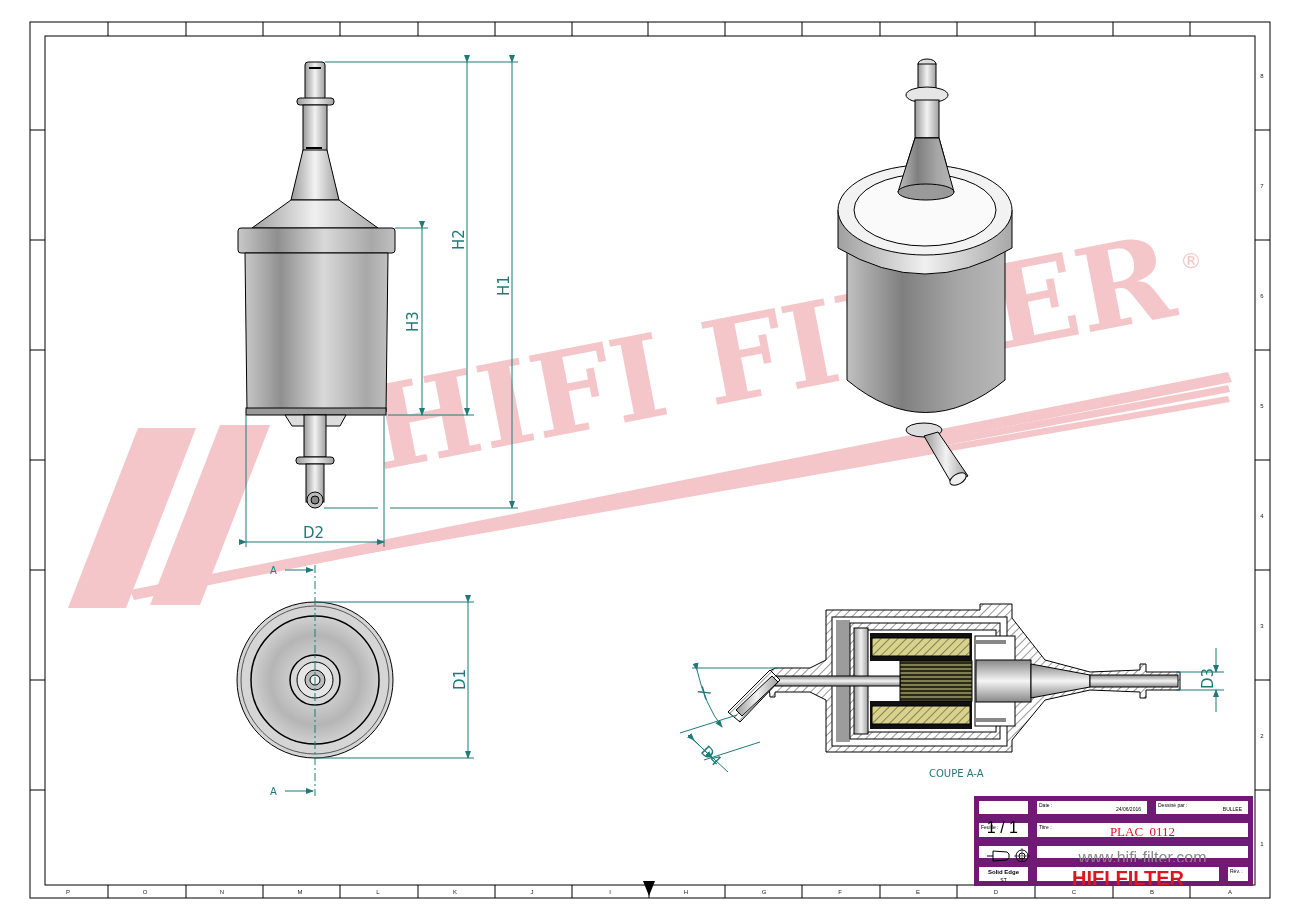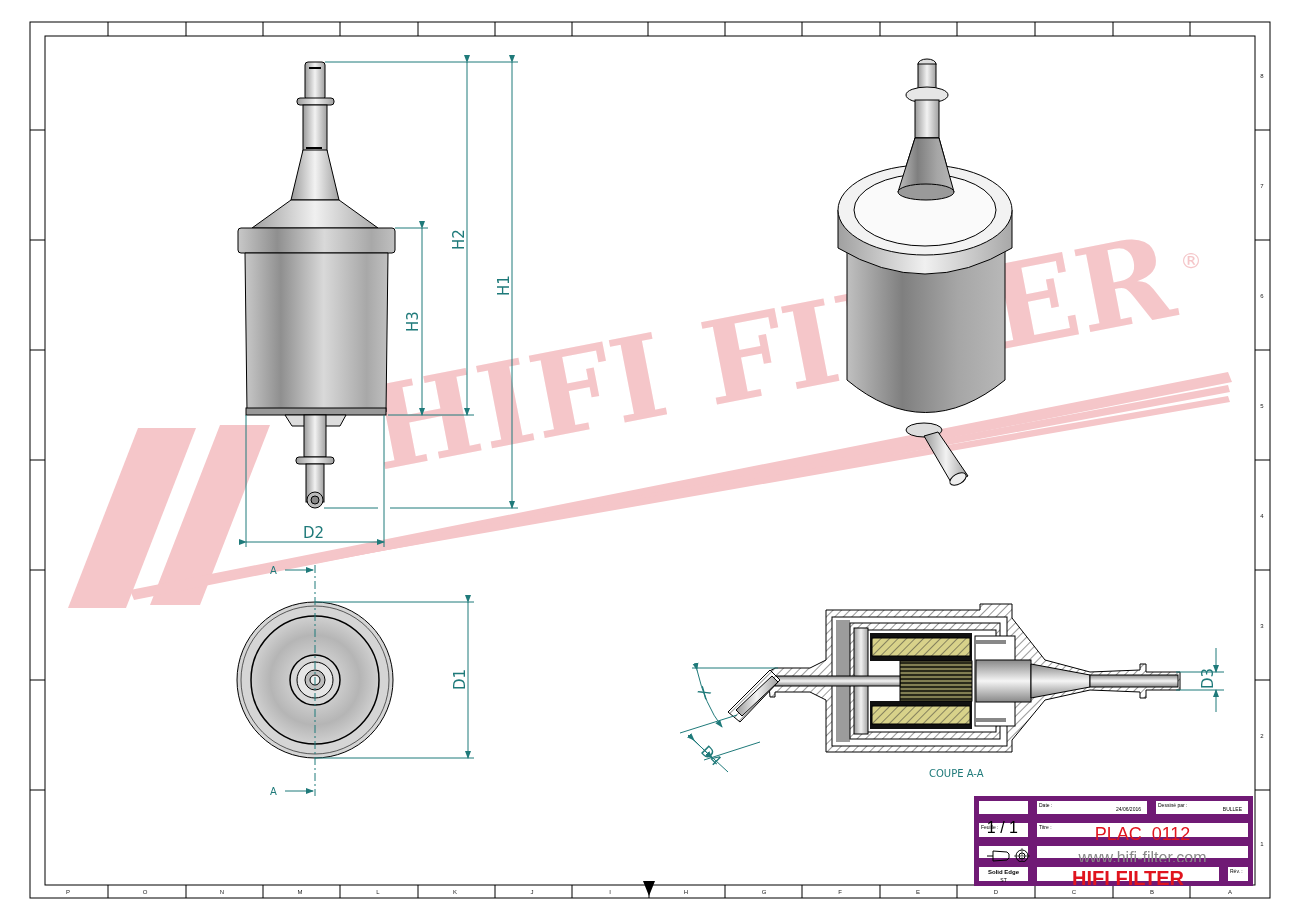--- a/index.html
+++ b/index.html
@@ -5,21 +5,21 @@
   html, body { margin: 0; padding: 0; background: #ffffff; }
   body { width: 1300px; height: 924px; position: relative; overflow: hidden; font-family: "Liberation Sans", sans-serif; }
   #sheet { position: absolute; left: 0; top: 0; width: 1300px; height: 924px; }
   .zone-label { font-family: "Liberation Sans", sans-serif; font-size: 6px; fill: #222; text-anchor: middle; }
   .dim-label { font-family: "DejaVu Sans", sans-serif; font-size: 15px; fill: #1f7a7a; }
   .section-label { font-family: "DejaVu Sans", sans-serif; font-size: 10px; fill: #1f7a7a; }
   .tb { position: absolute; left: 974px; top: 796px; width: 279px; height: 90px; background: #fff; }
   .tb-cell { position: absolute; border: 5px solid #701a75; box-sizing: border-box; background: #fff; }
   .tb-small { position: absolute; font-size: 5px; color: #000; left: 2px; top: 1px; }
   .tb-val { position: absolute; font-size: 5px; color: #000; right: 6px; bottom: 2px; }
-  .tb-ref { position: absolute; left: 0; right: 0; top: 1px; text-align: center; font-size: 18px; color: #e0141e; }
+  .tb-ref { position: absolute; left: 0; right: 0; top: 1px; text-align: center; font-size: 13px; color: #e0141e; font-family: Liberation Serif, serif; }
   .tb-web { position: absolute; left: 0; right: 0; top: 3px; text-align: center; font-size: 16px; color: #888; }
   .tb-brand { position: absolute; left: 0; right: 0; top: 0px; text-align: center; font-size: 20px; font-weight: bold; color: #e0141e; }
   .tb-sheet { position: absolute; right: 10px; bottom: 0px; font-size: 16px; color: #000; }
   .tb-sw { position: absolute; left: 0; right: 0; top: 2px; text-align: center; font-size: 6px; font-weight: bold; }
   .tb-sw2 { position: absolute; left: 0; right: 0; top: 10px; text-align: center; font-size: 5px; }
 </style>
 </head>
 <body>
 
 <div id="sheet">

